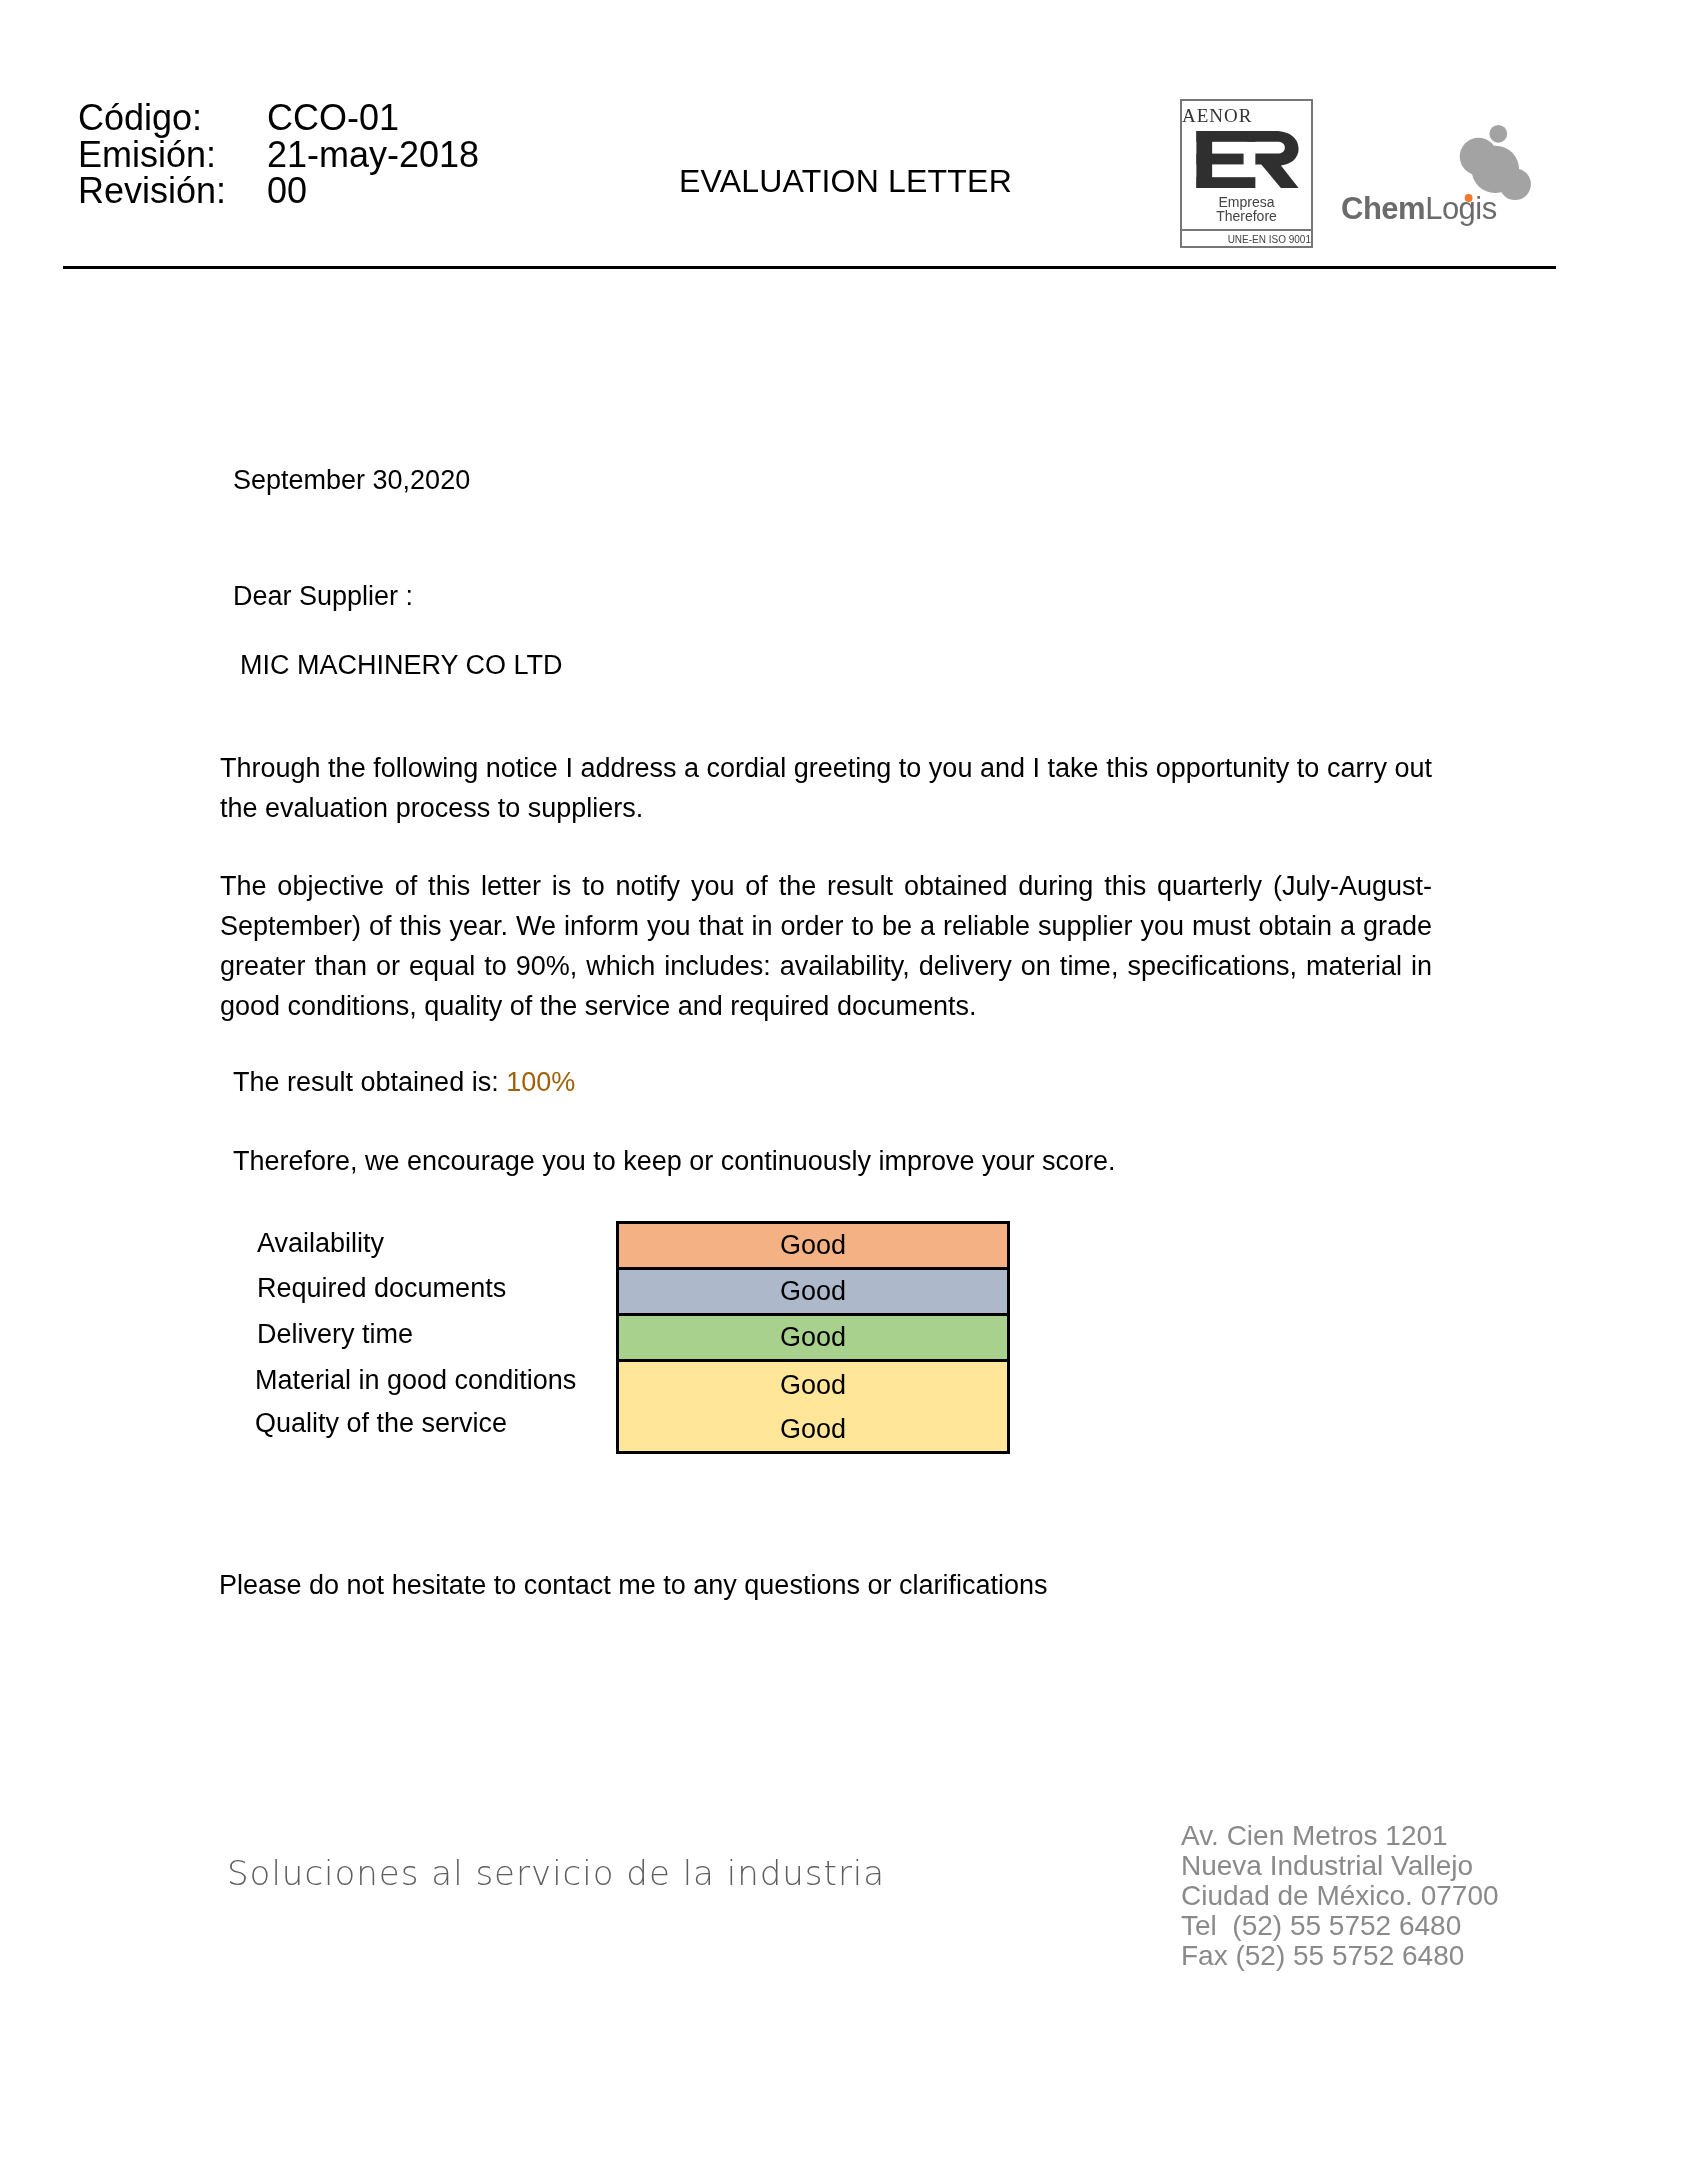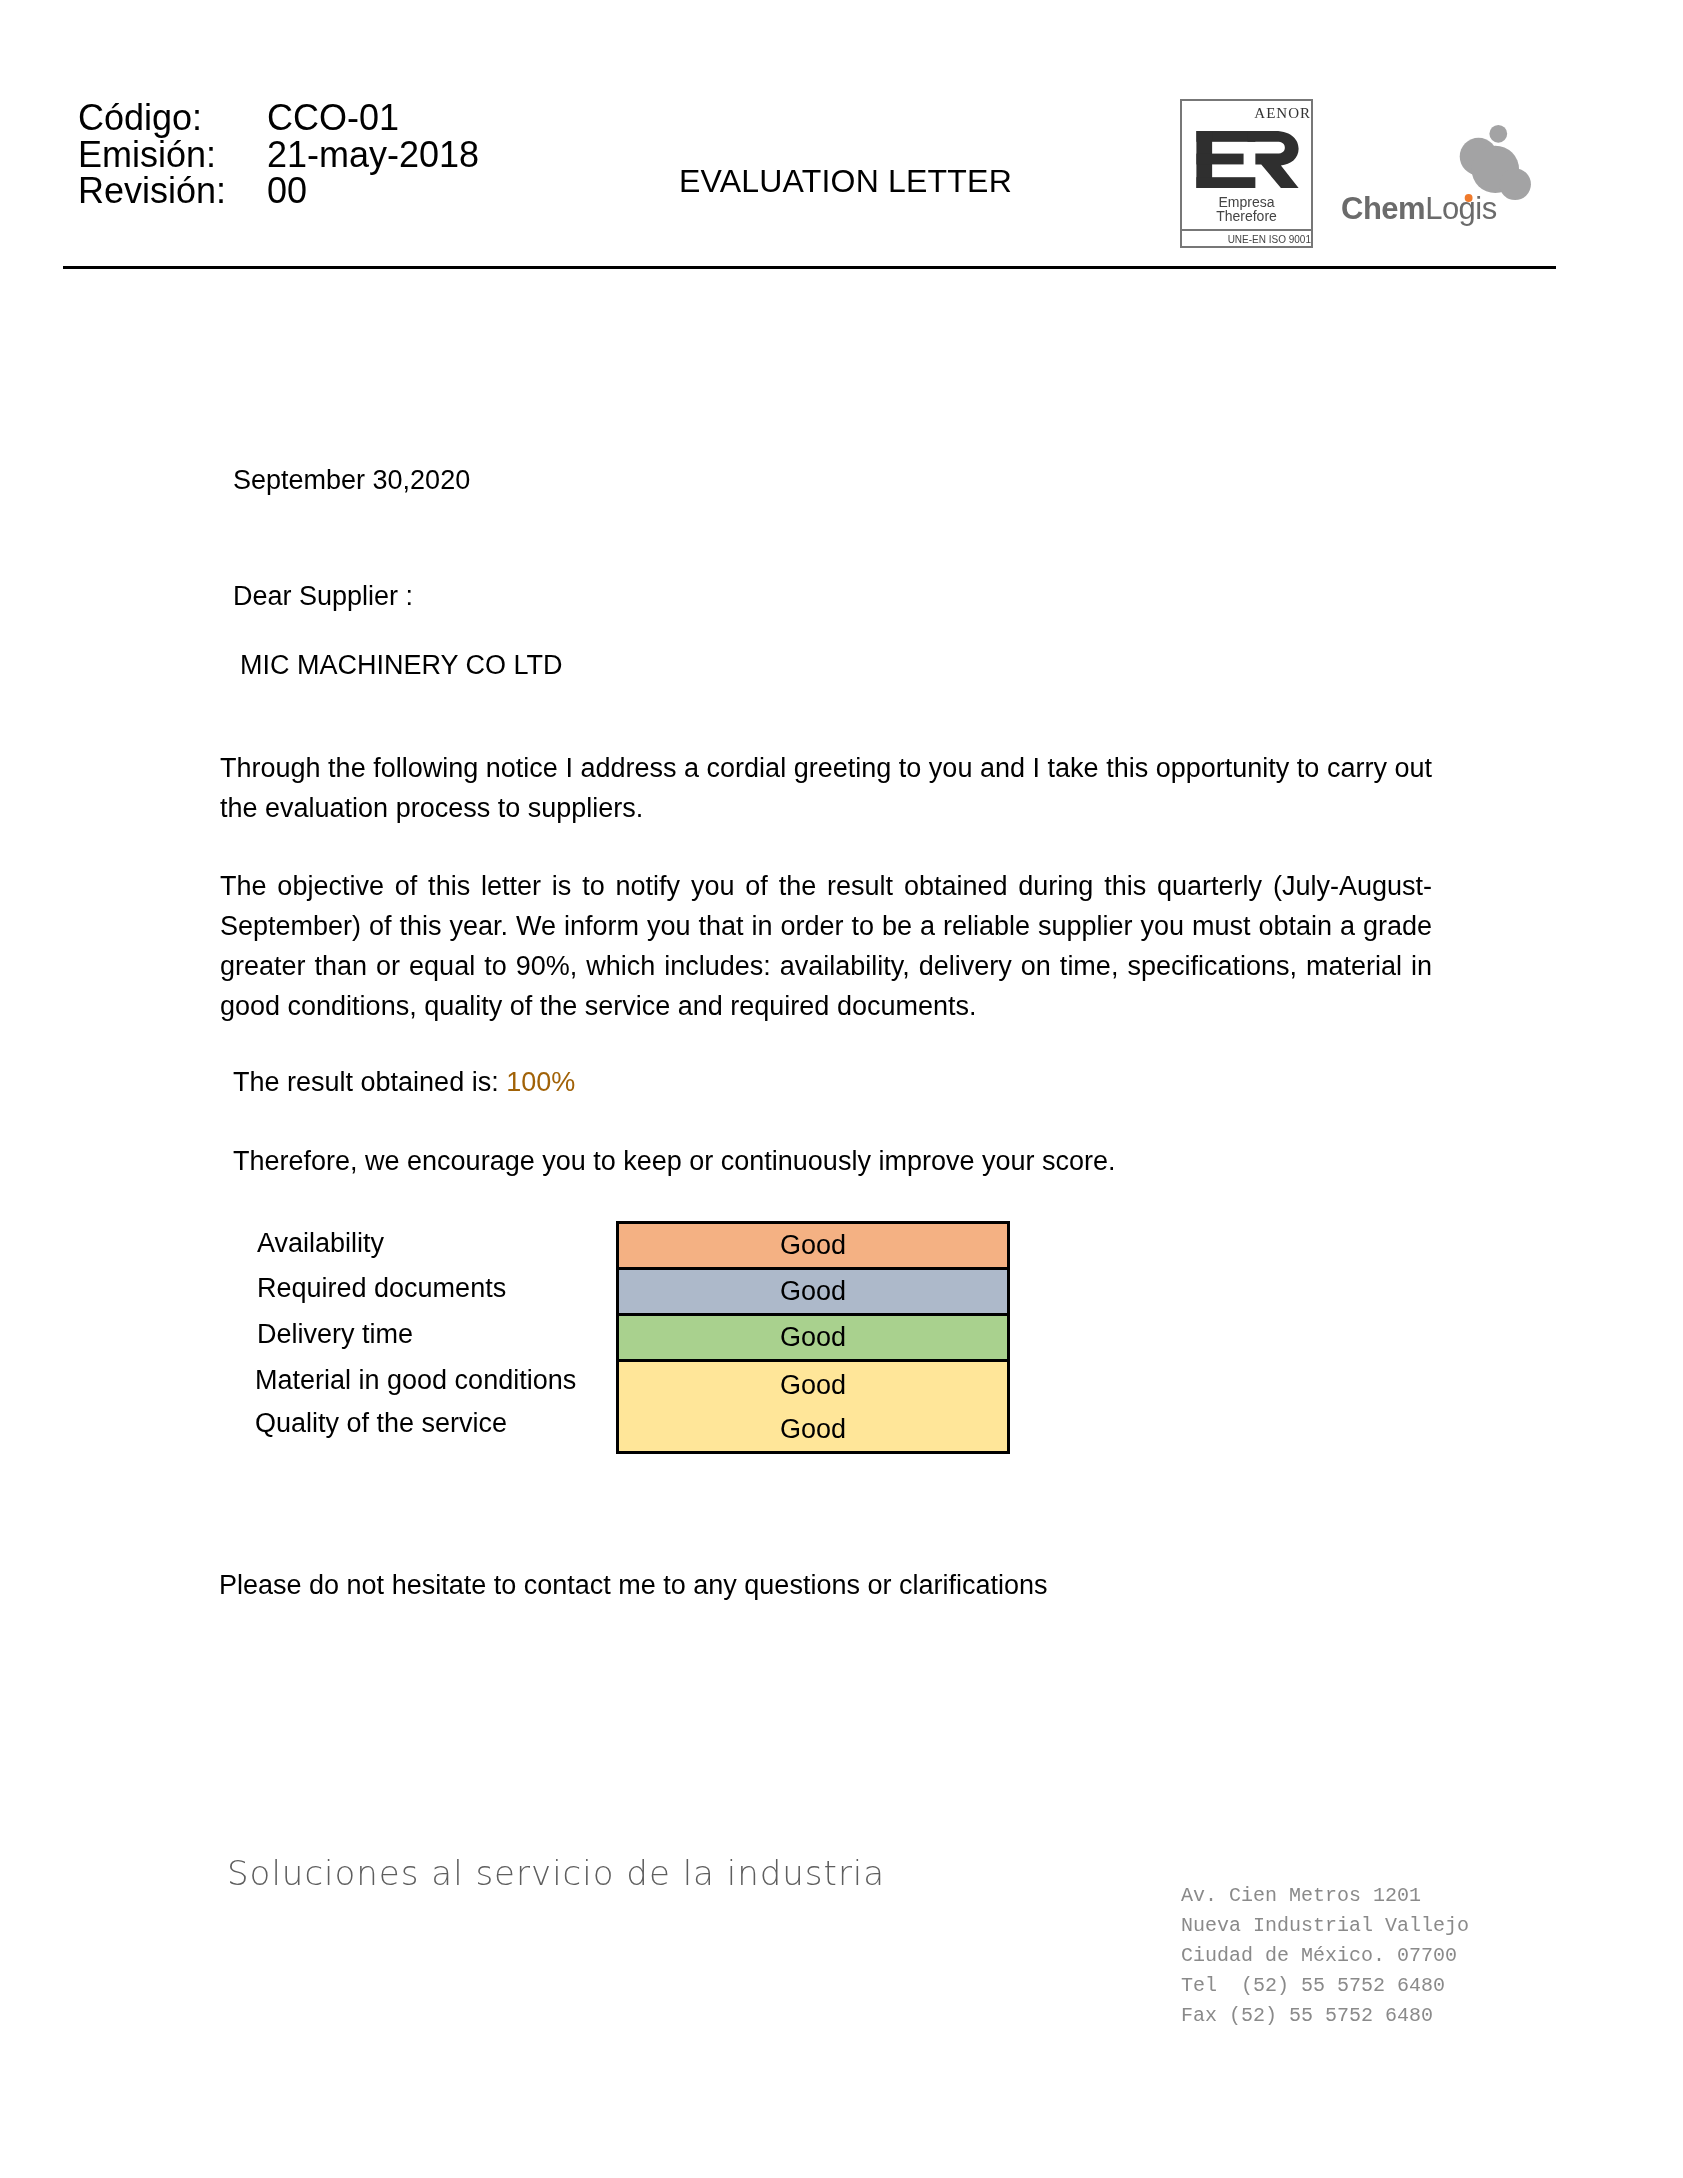--- a/index.html
+++ b/index.html
@@ -6,22 +6,22 @@
   body { width:1683px; height:2178px; position:relative; overflow:hidden;
          font-family:"Liberation Sans", "DejaVu Sans", sans-serif; color:#000; }
   .abs { position:absolute; }
   .hdr-label, .hdr-value { font-size:36px; line-height:37px; }
   .title { font-size:32px; letter-spacing:0.2px; }
   .rule { left:63px; width:1493px; height:3px; background:#000; top:266px; }
 
   
   .aenor { left:1180px; top:99px; width:133px; height:149px; border:2px solid #777;
            box-sizing:border-box; background:#fff; }
-  .aenor .top { position:absolute; left:0; width:100%; top:4px; text-align:right;
-                font-family:"Liberation Serif", serif; font-size:15px; color:#333; letter-spacing:1px; }
+  .aenor .top { position:absolute; left:0; width:100%; top:4px; text-align:left;
+                font-family:"Liberation Serif", serif; font-size:19px; color:#333; letter-spacing:1px; }
   .aenor .er { position:absolute; left:14px; top:30px; width:103px; height:57px; }
   .aenor .emp { position:absolute; left:0; width:100%; top:94px; text-align:center;
                 font-size:14px; line-height:14px; color:#444; }
   .aenor .iso { position:absolute; left:0; bottom:0; width:100%; height:17px; border-top:2px solid #777;
                 text-align:right; font-size:10px; line-height:17px; color:#444; box-sizing:border-box; }
 
   
   .chem { left:1337px; top:114px; width:198px; height:129px; }
   .chem .name { position:absolute; left:4px; top:77px; font-size:31px; color:#6b6b6b;
                 letter-spacing:-0.5px; font-weight:bold; }
@@ -31,22 +31,22 @@
   .para { left:220px; width:1212px; text-align:justify; }
 
   .eval-label { font-size:27px; left:257px; }
   .eval-table { left:616px; top:1221px; width:394px; border:3px solid #000; box-sizing:border-box; }
   .eval-row { height:46px; display:flex; align-items:center; justify-content:center;
               font-size:27px; border-bottom:3px solid #000; box-sizing:border-box; }
   .eval-row.no-border { border-bottom:none; }
 
   .footer-slogan { left:227px; top:1853px; font-size:34px; color:#5e5e5e; letter-spacing:1px;
                    font-family:"DejaVu Sans", sans-serif; font-weight:300; }
-  .footer-addr { left:1181px; top:1881px; font-size:20px; line-height:30px; color:#8a8a8a;
-                 font-family:Liberation Mono, monospace; }
+  .footer-addr { left:1181px; top:1821px; font-size:28px; line-height:30px; color:#8a8a8a;
+                 font-family:Liberation Sans, sans-serif; }
 </style>
 </head>
 <body>
 
 <div>
   <div class="abs hdr-label" style="left:78px;top:99px;">Código:</div>
   <div class="abs hdr-value" style="left:267px;top:99px;">CCO-01</div>
   <div class="abs hdr-label" style="left:78px;top:136px;">Emisión:</div>
   <div class="abs hdr-value" style="left:267px;top:136px;">21-may-2018</div>
   <div class="abs hdr-label" style="left:78px;top:172px;">Revisión:</div>

